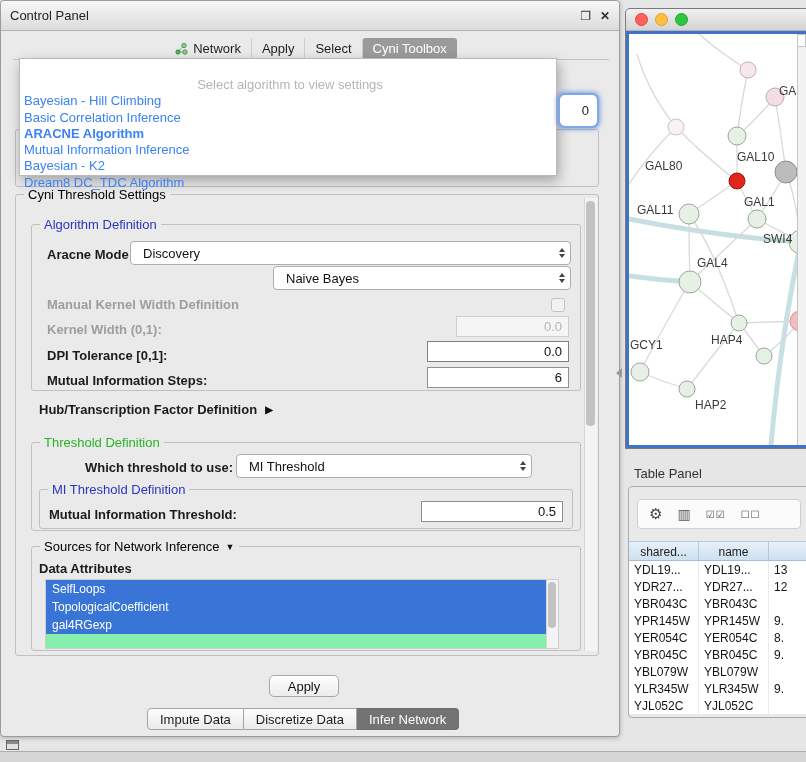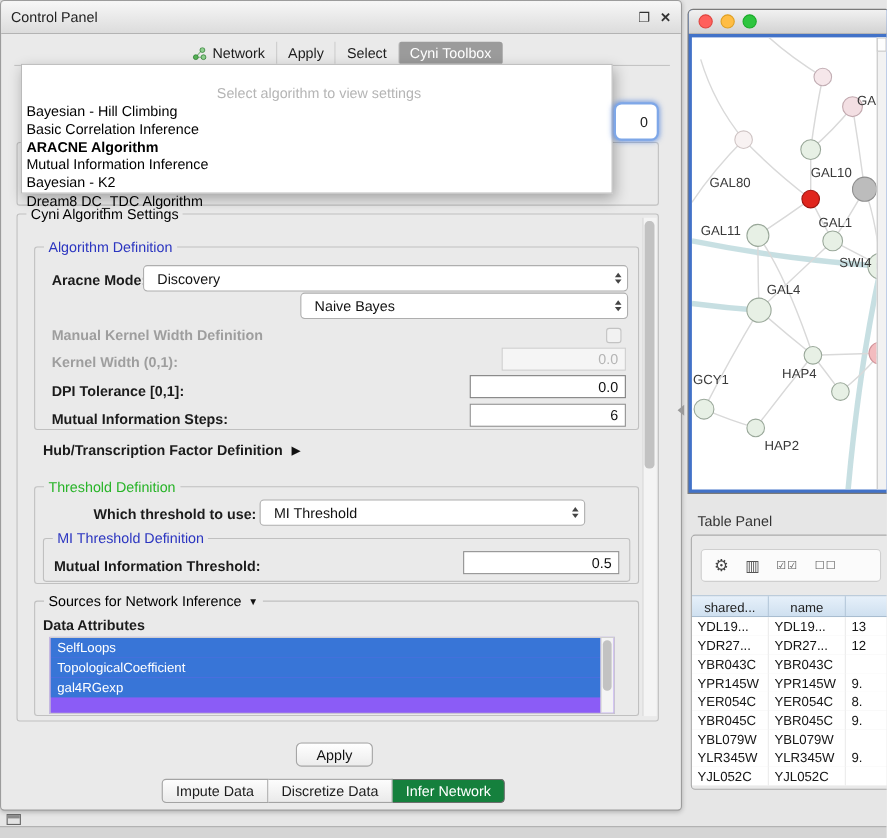--- a/index.html
+++ b/index.html
@@ -29,42 +29,42 @@
   .titlebar .t{font-size:13px;color:#222}
   .titlebar .sp{flex:1}
   .wicon{font-size:12px;color:#333;margin-left:9px;cursor:default}
   .tabbar{position:absolute;left:12px;top:36px;width:596px;height:23px;border-bottom:1px solid #c4c4c4;
           display:flex;justify-content:center;align-items:flex-end}
   .tab{font-size:13px;color:#1d1d1d;padding:3px 10px;display:flex;align-items:center;gap:5px;white-space:nowrap}
   .tab+.tab{border-left:1px solid #cdcdcd}
   .tab.sel{background:#9b9b9b;color:#fff;border-radius:3px}
   .popup{position:absolute;left:18px;top:57px;width:538px;height:118px;background:#fff;
          border:1px solid #bababa;box-shadow:2px 5px 12px rgba(0,0,0,.3);z-index:50;padding-top:18px}
-  .pitem{font-size:13px;line-height:16.3px;padding-left:4px;color:#000000;white-space:nowrap}
+  .pitem{font-size:13px;line-height:16.3px;padding-left:4px;color:#3b82f6;white-space:nowrap}
   .pprompt{color:#b5b5b5;text-align:center}
   .zerofield{position:absolute;left:557px;top:92px;width:41px;height:35px;background:#fff;z-index:60;
              border:2px solid #7ea7e8;border-radius:7px;box-shadow:0 0 5px 1px rgba(80,130,220,.7);
              display:flex;align-items:center;justify-content:flex-end;padding-right:8px;font-size:13px;color:#222}
   .sbtrack{position:absolute;background:#f4f4f4;border-left:1px solid #d6d6d6}
   .sbthumb{position:absolute;background:#c2c2c2;border-radius:4px}
   .checkbox{position:absolute;width:14px;height:14px;border:1px solid #c3c3c3;background:#f2f2f2;border-radius:3px}
   .arrowglyph{font-size:10px;color:#111}
-  .attrlist{position:absolute;left:44px;top:578px;width:514px;height:70px;background:#8b5cf6;
+  .attrlist{position:absolute;left:44px;top:578px;width:514px;height:70px;background:#86efac;
             border:1px solid #cfcfcf;overflow:hidden}
   .listrow{width:500px;height:18px;background:#3875d7;color:#fff;font-size:12px;line-height:18px;
            padding-left:6px;white-space:nowrap;overflow:hidden}
   .applybtn{position:absolute;left:268px;top:674px;width:70px;height:22px;border:1px solid #a6a6a6;
             border-radius:5px;background:linear-gradient(#ffffff,#ececec);font-size:13px;color:#111;
             display:flex;align-items:center;justify-content:center}
   .segbar{position:absolute;left:146px;top:707px;height:22px;display:flex}
   .seg{font-size:13px;color:#1c1c1c;padding:3px 12px;background:linear-gradient(#fdfdfd,#eaeaea);
        border:1px solid #a3a3a3;border-left-width:0;white-space:nowrap}
   .seg:first-child{border-left-width:1px;border-radius:4px 0 0 4px}
   .seg:last-child{border-radius:0 4px 4px 0}
-  .seg.sel{background:#15803d;color:#fff;border-color:#6e6e6e}
+  .seg.sel{background:#737373;color:#fff;border-color:#6e6e6e}
   .netframe{position:absolute;left:625px;top:8px;width:185px;height:441px;background:#4272c8;
             border:1px solid #7a7a7a;border-radius:5px 5px 0 0}
   .nettitle{position:absolute;left:0;top:0;width:100%;height:22px;background:linear-gradient(#f1f1f1,#d3d3d3);
             border-bottom:1px solid #b5b5b5;border-radius:4px 4px 0 0;display:flex;align-items:center;
             padding-left:9px;gap:7px}
   .light{width:13px;height:13px;border-radius:50%}
   .canvas{position:absolute;left:629px;top:34px;width:177px;height:411px;background:#fff;overflow:hidden}
   .nlabel{position:absolute;font-size:12px;color:#3a3a3a;white-space:nowrap}
   .tpanel{position:absolute;left:628px;top:486px;width:180px;height:232px;background:#e9e9e9;
           border:1px solid #ababab;border-radius:4px 0 0 4px;overflow:hidden}
@@ -120,21 +120,21 @@
     <div class="pitem pprompt">Select algorithm to view settings</div>
     <div class="pitem">Bayesian - Hill Climbing</div>
     <div class="pitem">Basic Correlation Inference</div>
     <div class="pitem b">ARACNE Algorithm</div>
     <div class="pitem">Mutual Information Inference</div>
     <div class="pitem">Bayesian - K2</div>
     <div class="pitem">Dream8 DC_TDC Algorithm</div>
   </div>
 
   <div class="group" style="left:14px;top:193px;width:584px;height:462px">
-    <span class="gtitle">Cyni Algorithm Settings</span>
+    <span class="gtitle">Cyni Threshold Settings</span>
   </div>
 
   <div class="sbtrack" style="left:583px;top:197px;width:13px;height:453px"></div>
   <div class="sbthumb" style="left:585px;top:200px;width:9px;height:225px"></div>
 
   <div class="group" style="left:30px;top:223px;width:550px;height:167px">
     <span class="gtitle blue">Algorithm Definition</span>
   </div>
 
   <span class="lbl b" style="left:46px;top:246px">Aracne Mode:</span>

